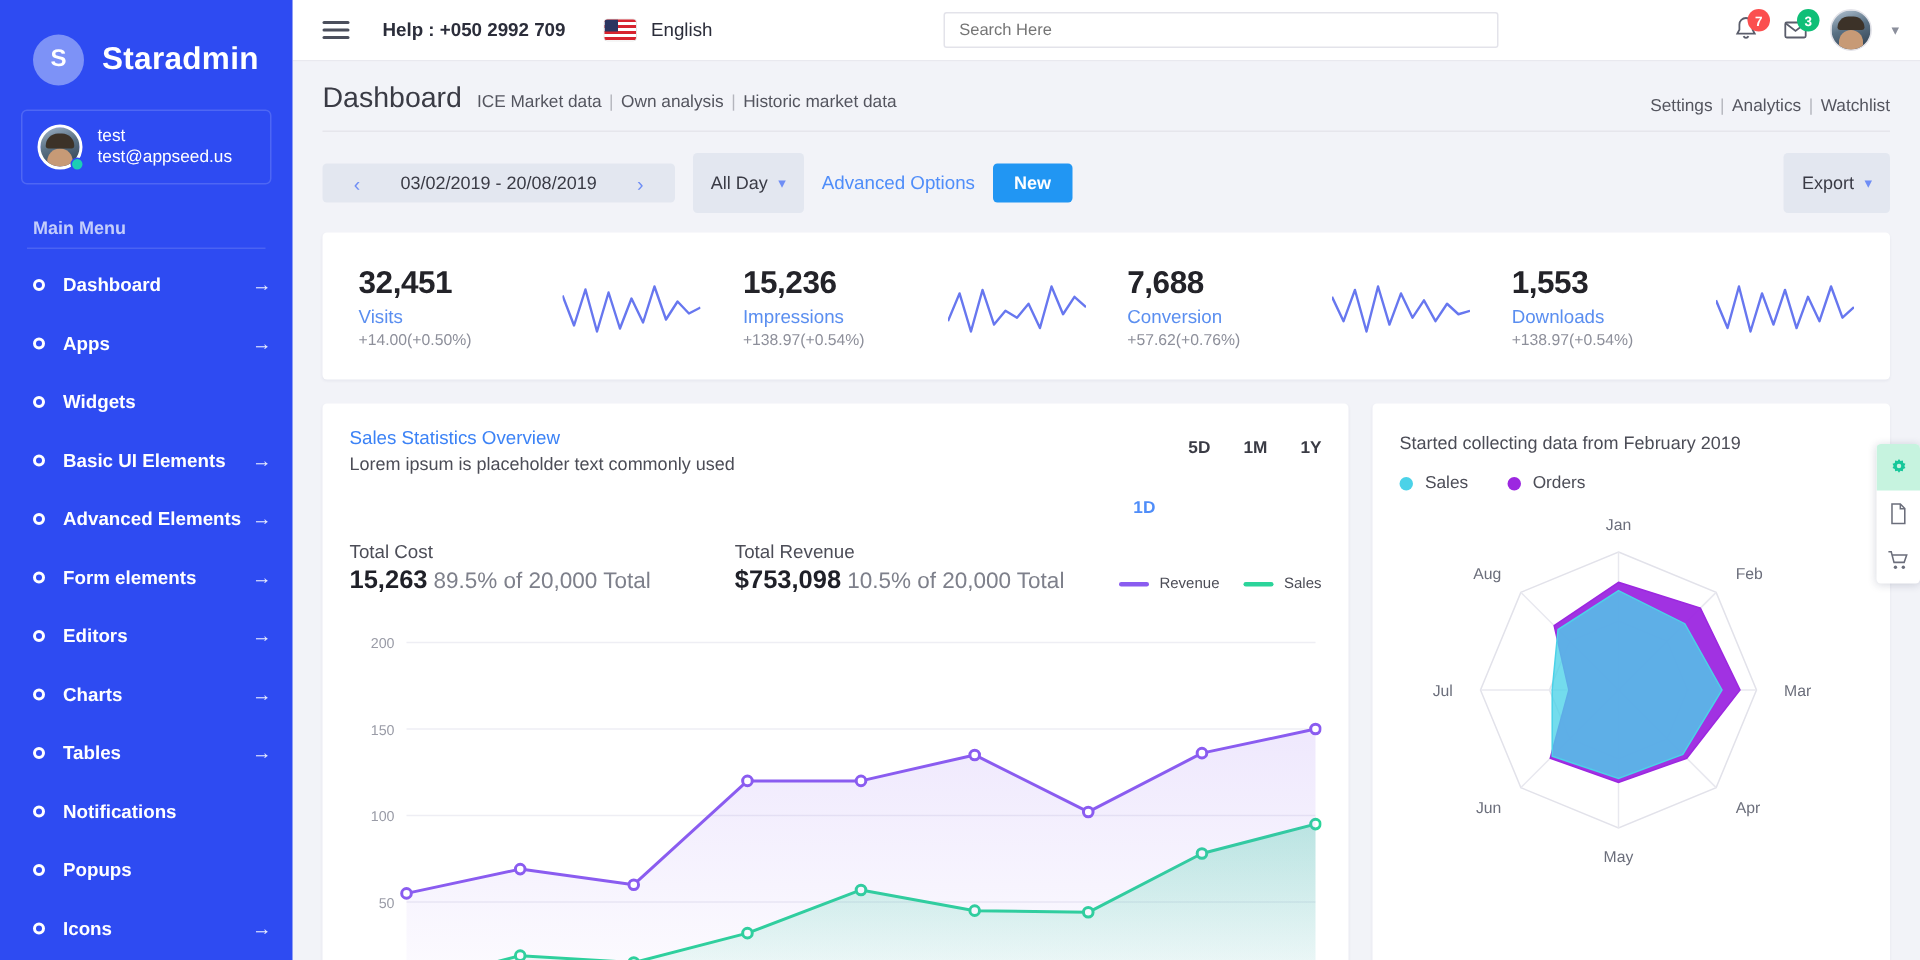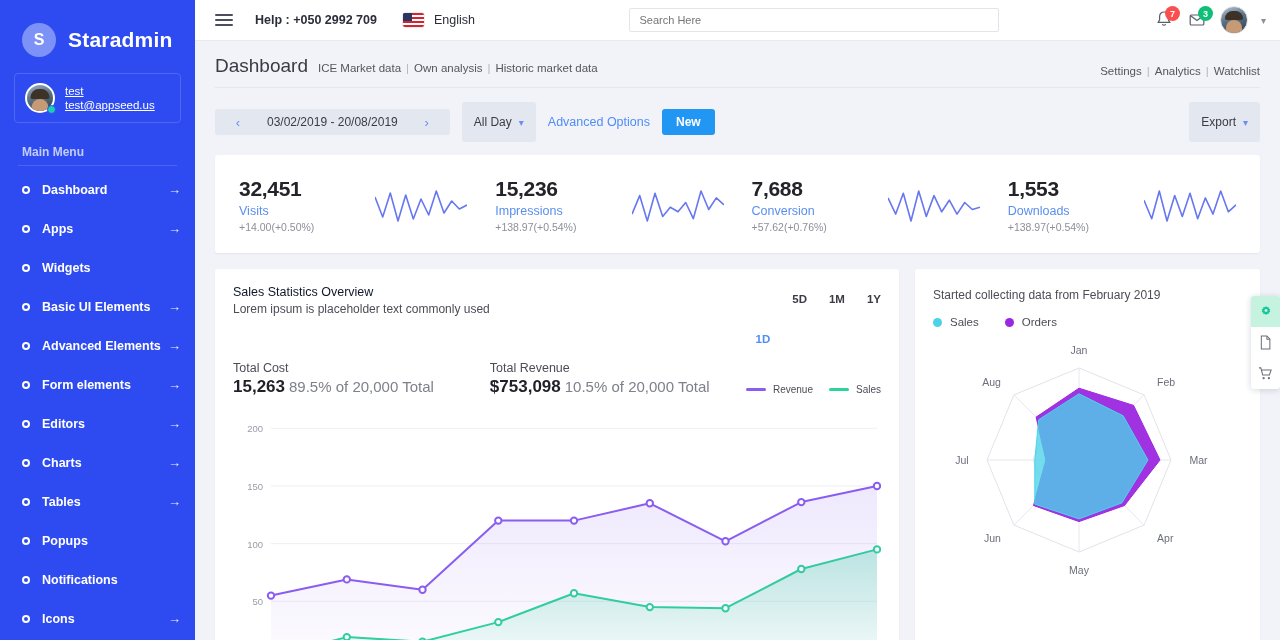--- a/index.html
+++ b/index.html
@@ -25,21 +25,20 @@
     font-size: 16px; font-weight: 600;
   }
   .brand-name { font-size: 21px; font-weight: 600; letter-spacing: .2px; }
 
   .profile {
     margin: 11px 14px 0 14px;
     border: 1px solid #4e67f4;
     border-radius: 4px;
     display: flex; align-items: center; gap: 10px;
     padding: 9px 10px;
-    text-decoration: underline;
   }
   .avatar-wrap { position: relative; width: 30px; height: 30px; }
   .avatar {
     width: 30px; height: 30px; border-radius: 50%;
     background: linear-gradient(160deg,#9fb3c8 0%,#5a7184 45%,#2f3e4d 100%);
     border: 2px solid #ffffff; overflow: hidden; position: relative;
   }
   .avatar::after {
     content: ""; position: absolute; left: 50%; top: 52%;
     transform: translateX(-50%);
@@ -170,21 +169,21 @@
   .stat-num { font-size: 21px; font-weight: 700; color: #232329; letter-spacing: -.3px; }
   .stat-label { font-size: 12.5px; color: #5a8ef0; margin-top: 3px; }
   .stat-delta { font-size: 10.5px; color: #8d8f9a; margin-top: 3px; }
   .spark { width: 92px; height: 40px; }
 
   .charts-row { display: flex; gap: 16px; margin-top: 16px; }
   .chart-card-lg { width: 684px; padding: 16px 18px 0 18px; height: 376px; overflow: hidden; }
   .chart-card-sm { flex: 1; padding: 16px 18px 0 18px; height: 376px; overflow: hidden; }
 
   .ch-head { display: flex; justify-content: space-between; align-items: flex-start; }
-  .ch-title { font-size: 12.5px; color: #0f172a; font-weight: 400; }
+  .ch-title { font-size: 12.5px; color: #3b82f6; font-weight: 400; }
   .ch-sub { font-size: 12px; color: #4c4d57; margin-top: 3px; }
   .ranges { display: flex; gap: 22px; padding-top: 8px; }
   .range { font-size: 11.5px; font-weight: 700; color: #3a3b45; cursor: pointer; }
   .range.active { color: #4f8df9; margin-top: 40px; }
 
   .totals-row { display: flex; align-items: flex-end; justify-content: space-between; margin-top: 16px; }
   .totals { display: flex; gap: 56px; }
   .tot-label { font-size: 12.5px; color: #4c4d57; }
   .tot-val { font-size: 17px; font-weight: 700; color: #1f2028; margin-top: 2px; }
   .tot-val small { font-size: 15px; font-weight: 400; color: #7e808b; margin-left: 4px; }
@@ -271,25 +270,25 @@
           <span class="nav-label">Charts</span>
           <span class="nav-arrow">→</span>
         </div>
         <div class="nav-item">
           <span class="bullet"></span>
           <span class="nav-label">Tables</span>
           <span class="nav-arrow">→</span>
         </div>
         <div class="nav-item">
           <span class="bullet"></span>
+          <span class="nav-label">Notifications</span>
+        </div>
+        <div class="nav-item">
+          <span class="bullet"></span>
           <span class="nav-label">Popups</span>
-        </div>
-        <div class="nav-item">
-          <span class="bullet"></span>
-          <span class="nav-label">Notifications</span>
         </div>
         <div class="nav-item">
           <span class="bullet"></span>
           <span class="nav-label">Icons</span>
           <span class="nav-arrow">→</span>
         </div>
       </nav>
   </aside>
 
   <div class="main">

